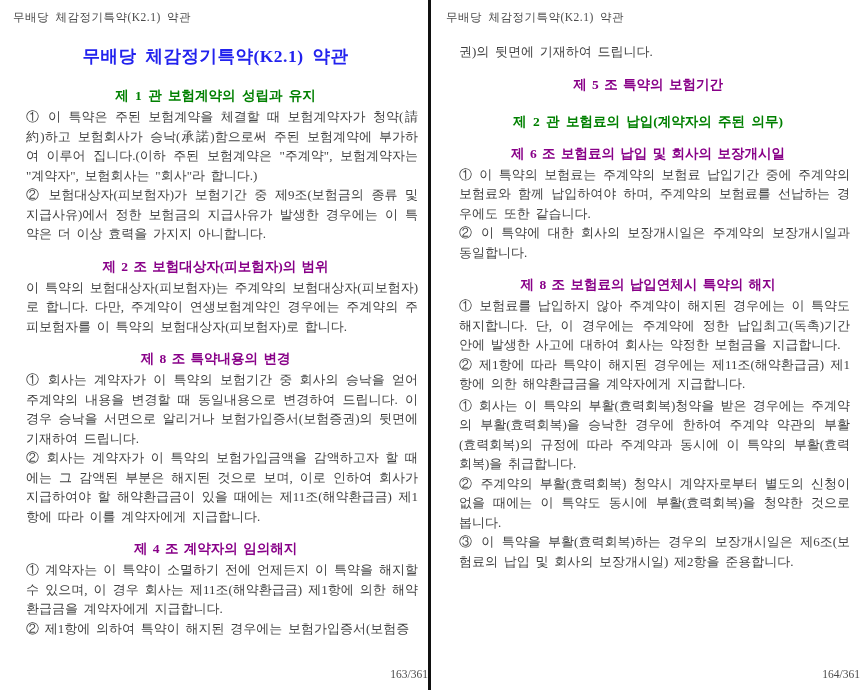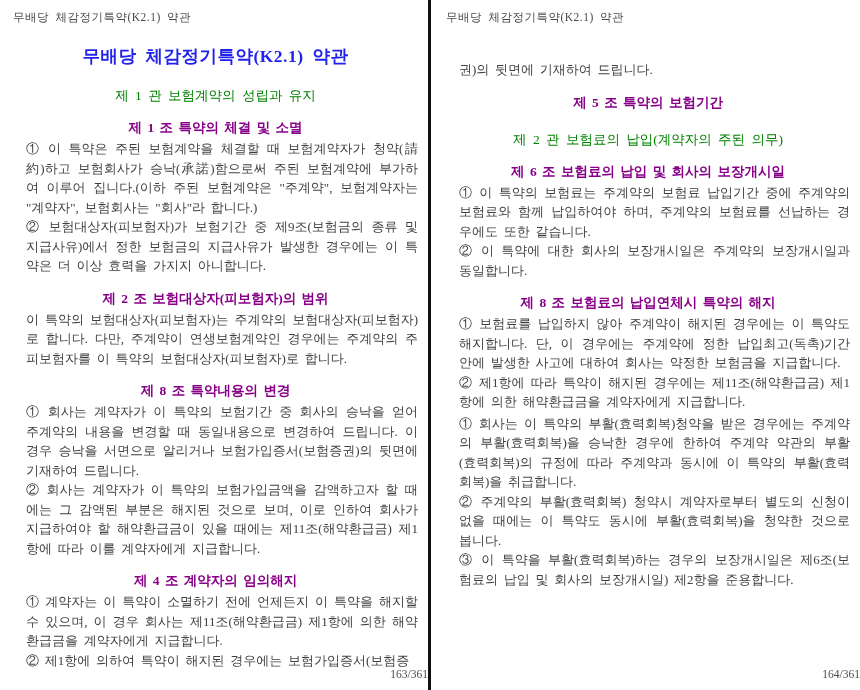--- a/index.html
+++ b/index.html
@@ -32,21 +32,21 @@
     font-size:17.5px;
     font-weight:bold;
     color:var(--title-color,#2222ee);
     letter-spacing:0.5px;
     word-spacing:4px;
   }
   .section-heading{
     margin:19px 0 0 0;
     text-align:center;
     font-size:13.5px;
-    font-weight:normal;
+    font-weight:bold;
     color:var(--section-color,#008000);
     word-spacing:3px;
   }
   .article-heading{
     margin:14px 0 0 0;
     font-size:13.5px;
     font-weight:bold;
     color:var(--article-color,#880088);
     word-spacing:2px;
     text-align:center;
@@ -74,21 +74,20 @@
 
 <div id="screen">
 
   <div class="page page-left">
     <div class="running-header">무배당 체감정기특약(K2.1) 약관</div>
 
     <div class="doc-title">무배당 체감정기특약(K2.1) 약관</div>
 
     <div class="section-heading">제 1 관 보험계약의 성립과 유지</div>
 
-    <div class="article-heading">제 1 조 특약의 체결 및 소멸</div>
     <p class="para first-para">① 이 특약은 주된 보험계약을 체결할 때 보험계약자가 청약(請約)하고 보험회사가 승낙(承諾)함으로써 주된 보험계약에 부가하여 이루어 집니다.(이하 주된 보험계약은 "주계약", 보험계약자는 "계약자", 보험회사는 "회사"라 합니다.)</p>
     <p class="para">② 보험대상자(피보험자)가 보험기간 중 제9조(보험금의 종류 및 지급사유)에서 정한 보험금의 지급사유가 발생한 경우에는 이 특약은 더 이상 효력을 가지지 아니합니다.</p>
 
     <div class="article-heading">제 2 조 보험대상자(피보험자)의 범위</div>
     <p class="para first-para">이 특약의 보험대상자(피보험자)는 주계약의 보험대상자(피보험자)로 합니다. 다만, 주계약이 연생보험계약인 경우에는 주계약의 주피보험자를 이 특약의 보험대상자(피보험자)로 합니다.</p>
 
     <div class="article-heading">제 8 조 특약내용의 변경</div>
     <p class="para first-para">① 회사는 계약자가 이 특약의 보험기간 중 회사의 승낙을 얻어 주계약의 내용을 변경할 때 동일내용으로 변경하여 드립니다. 이 경우 승낙을 서면으로 알리거나 보험가입증서(보험증권)의 뒷면에 기재하여 드립니다.</p>
     <p class="para">② 회사는 계약자가 이 특약의 보험가입금액을 감액하고자 할 때에는 그 감액된 부분은 해지된 것으로 보며, 이로 인하여 회사가 지급하여야 할 해약환급금이 있을 때에는 제11조(해약환급금) 제1항에 따라 이를 계약자에게 지급합니다.</p>
 
@@ -97,21 +96,21 @@
     <p class="para">② 제1항에 의하여 특약이 해지된 경우에는 보험가입증서(보험증</p>
 
     <div class="page-number">163/361</div>
   </div>
 
   <div class="divider"></div>
 
   <div class="page page-right">
     <div class="running-header">무배당 체감정기특약(K2.1) 약관</div>
 
-    <p class="para" style="margin-top:35px;">권)의 뒷면에 기재하여 드립니다.</p>
+    <p class="para" style="margin-top:17px;">권)의 뒷면에 기재하여 드립니다.</p>
 
     <div class="article-heading">제 5 조 특약의 보험기간</div>
 
     <div class="section-heading">제 2 관 보험료의 납입(계약자의 주된 의무)</div>
 
     <div class="article-heading">제 6 조 보험료의 납입 및 회사의 보장개시일</div>
     <p class="para first-para">① 이 특약의 보험료는 주계약의 보험료 납입기간 중에 주계약의 보험료와 함께 납입하여야 하며, 주계약의 보험료를 선납하는 경우에도 또한 같습니다.</p>
     <p class="para">② 이 특약에 대한 회사의 보장개시일은 주계약의 보장개시일과 동일합니다.</p>
 
     <div class="article-heading">제 8 조 보험료의 납입연체시 특약의 해지</div>

